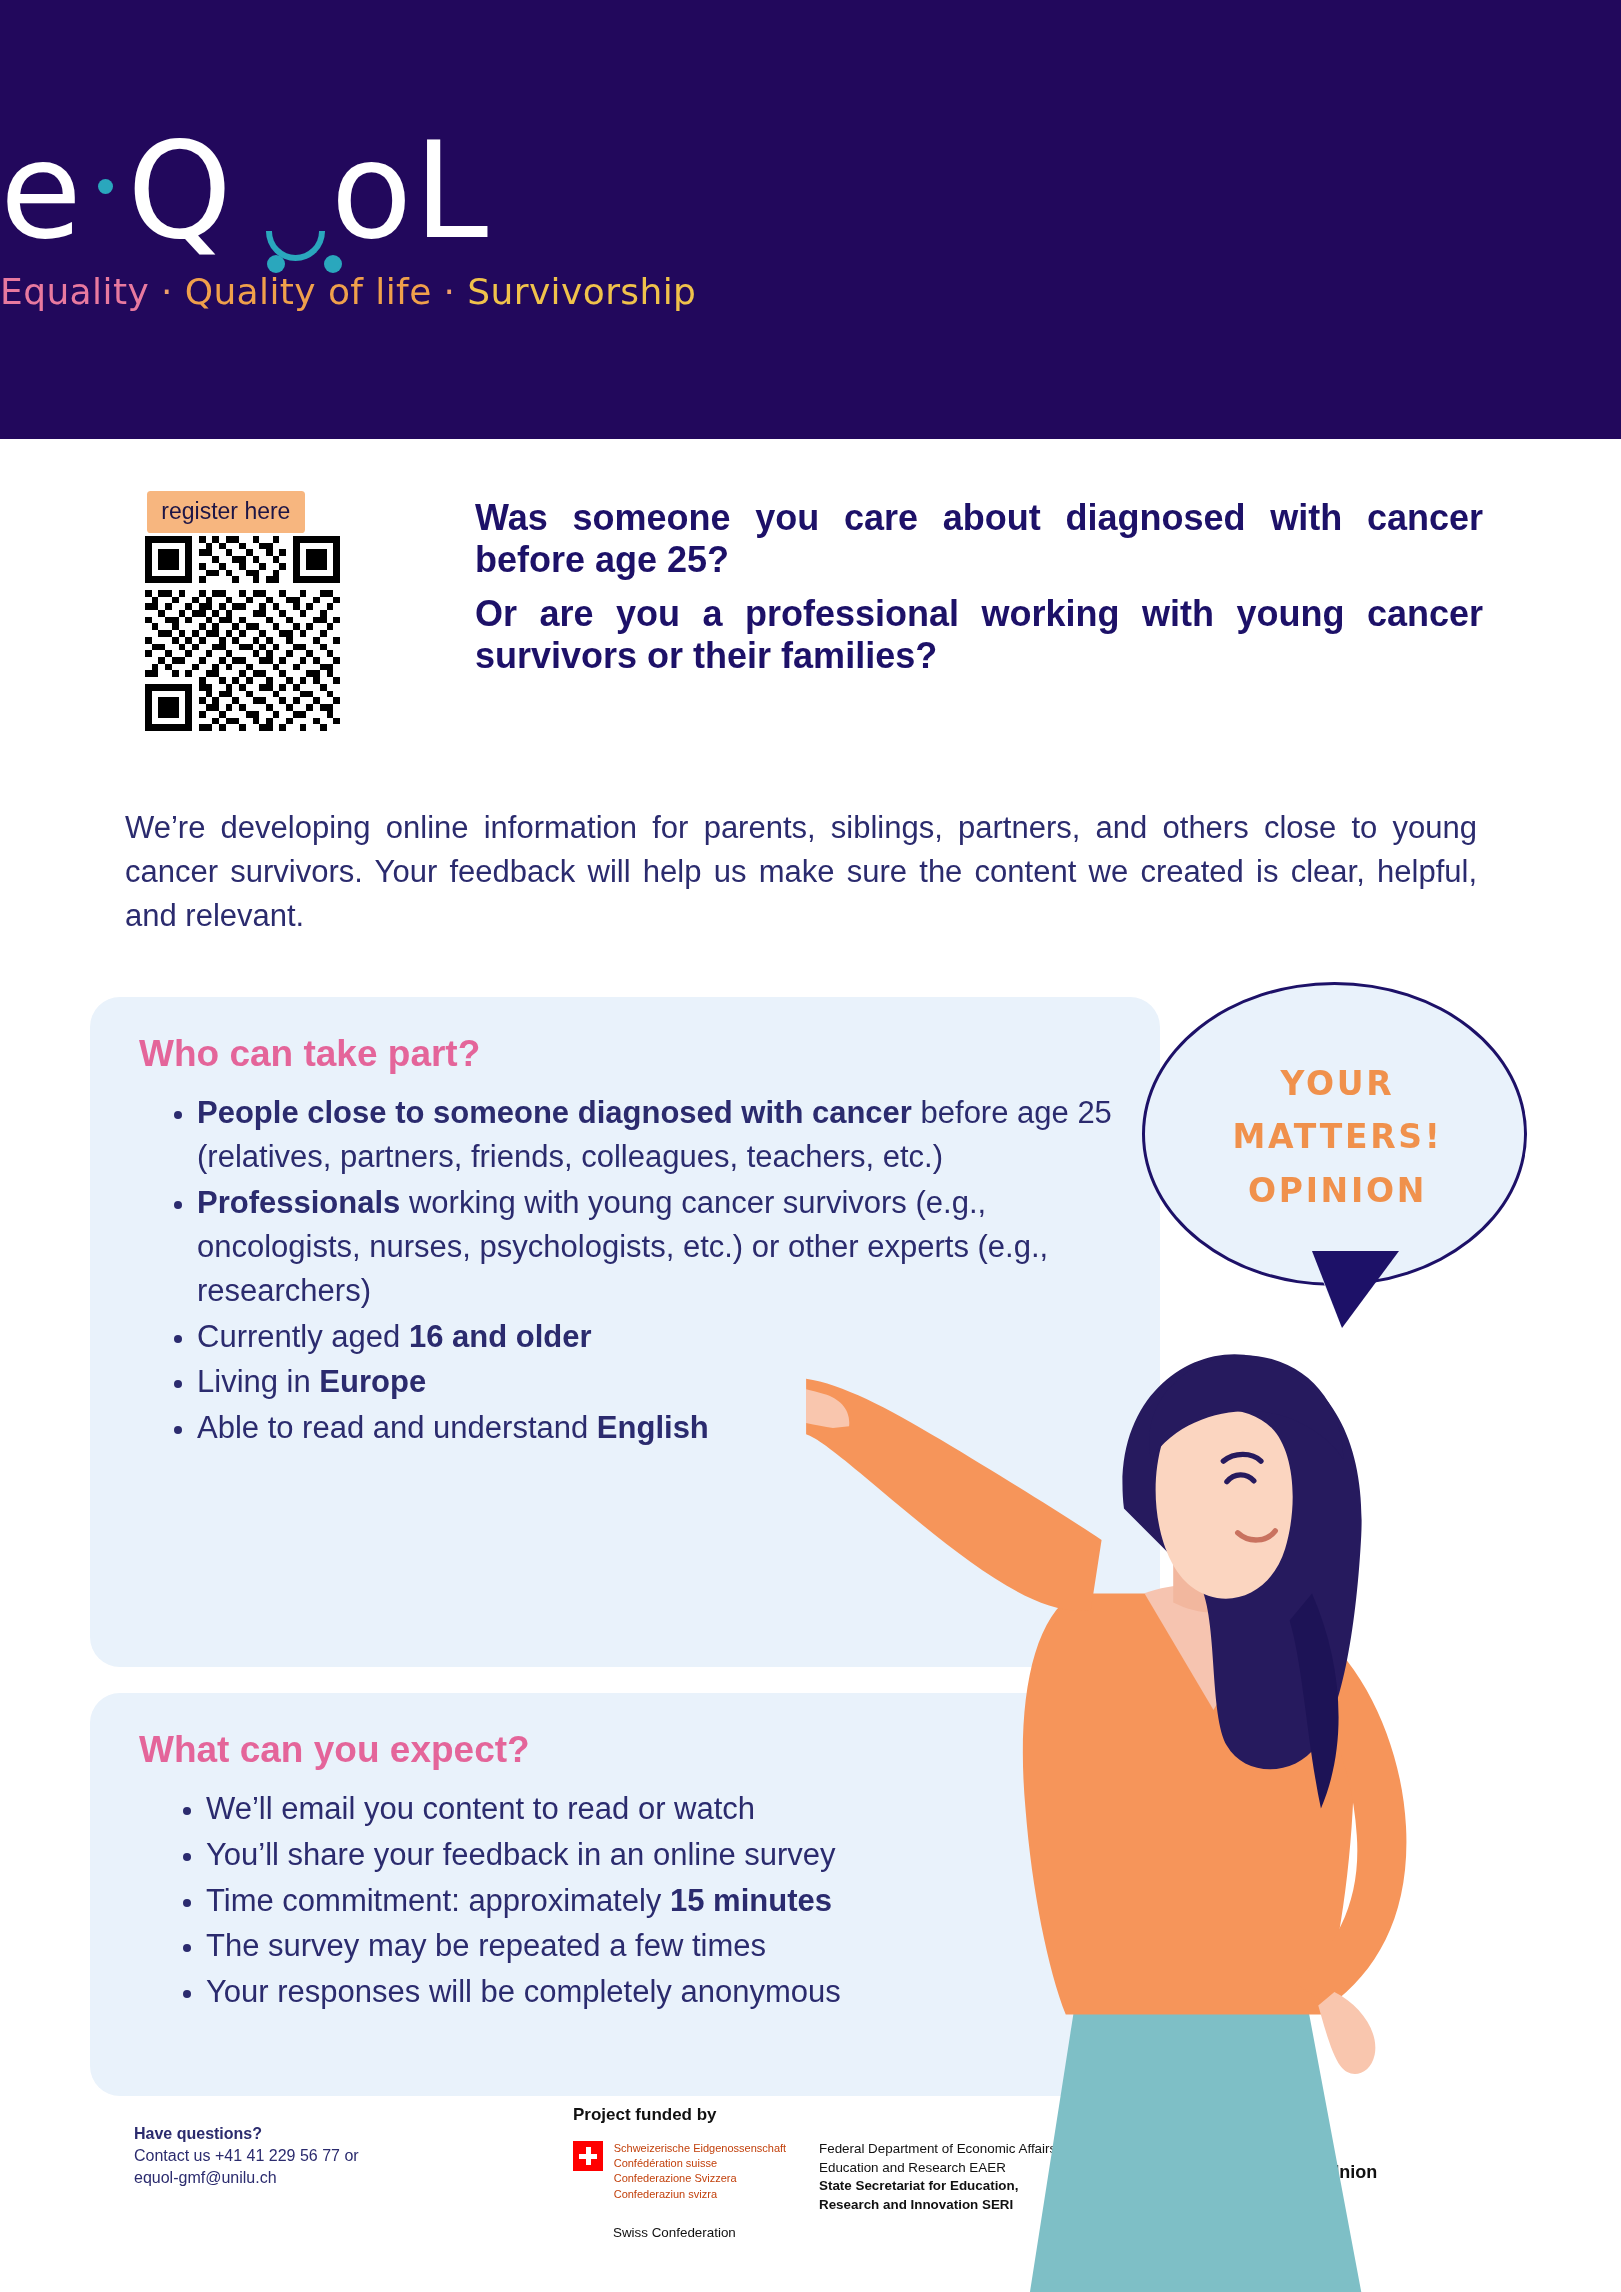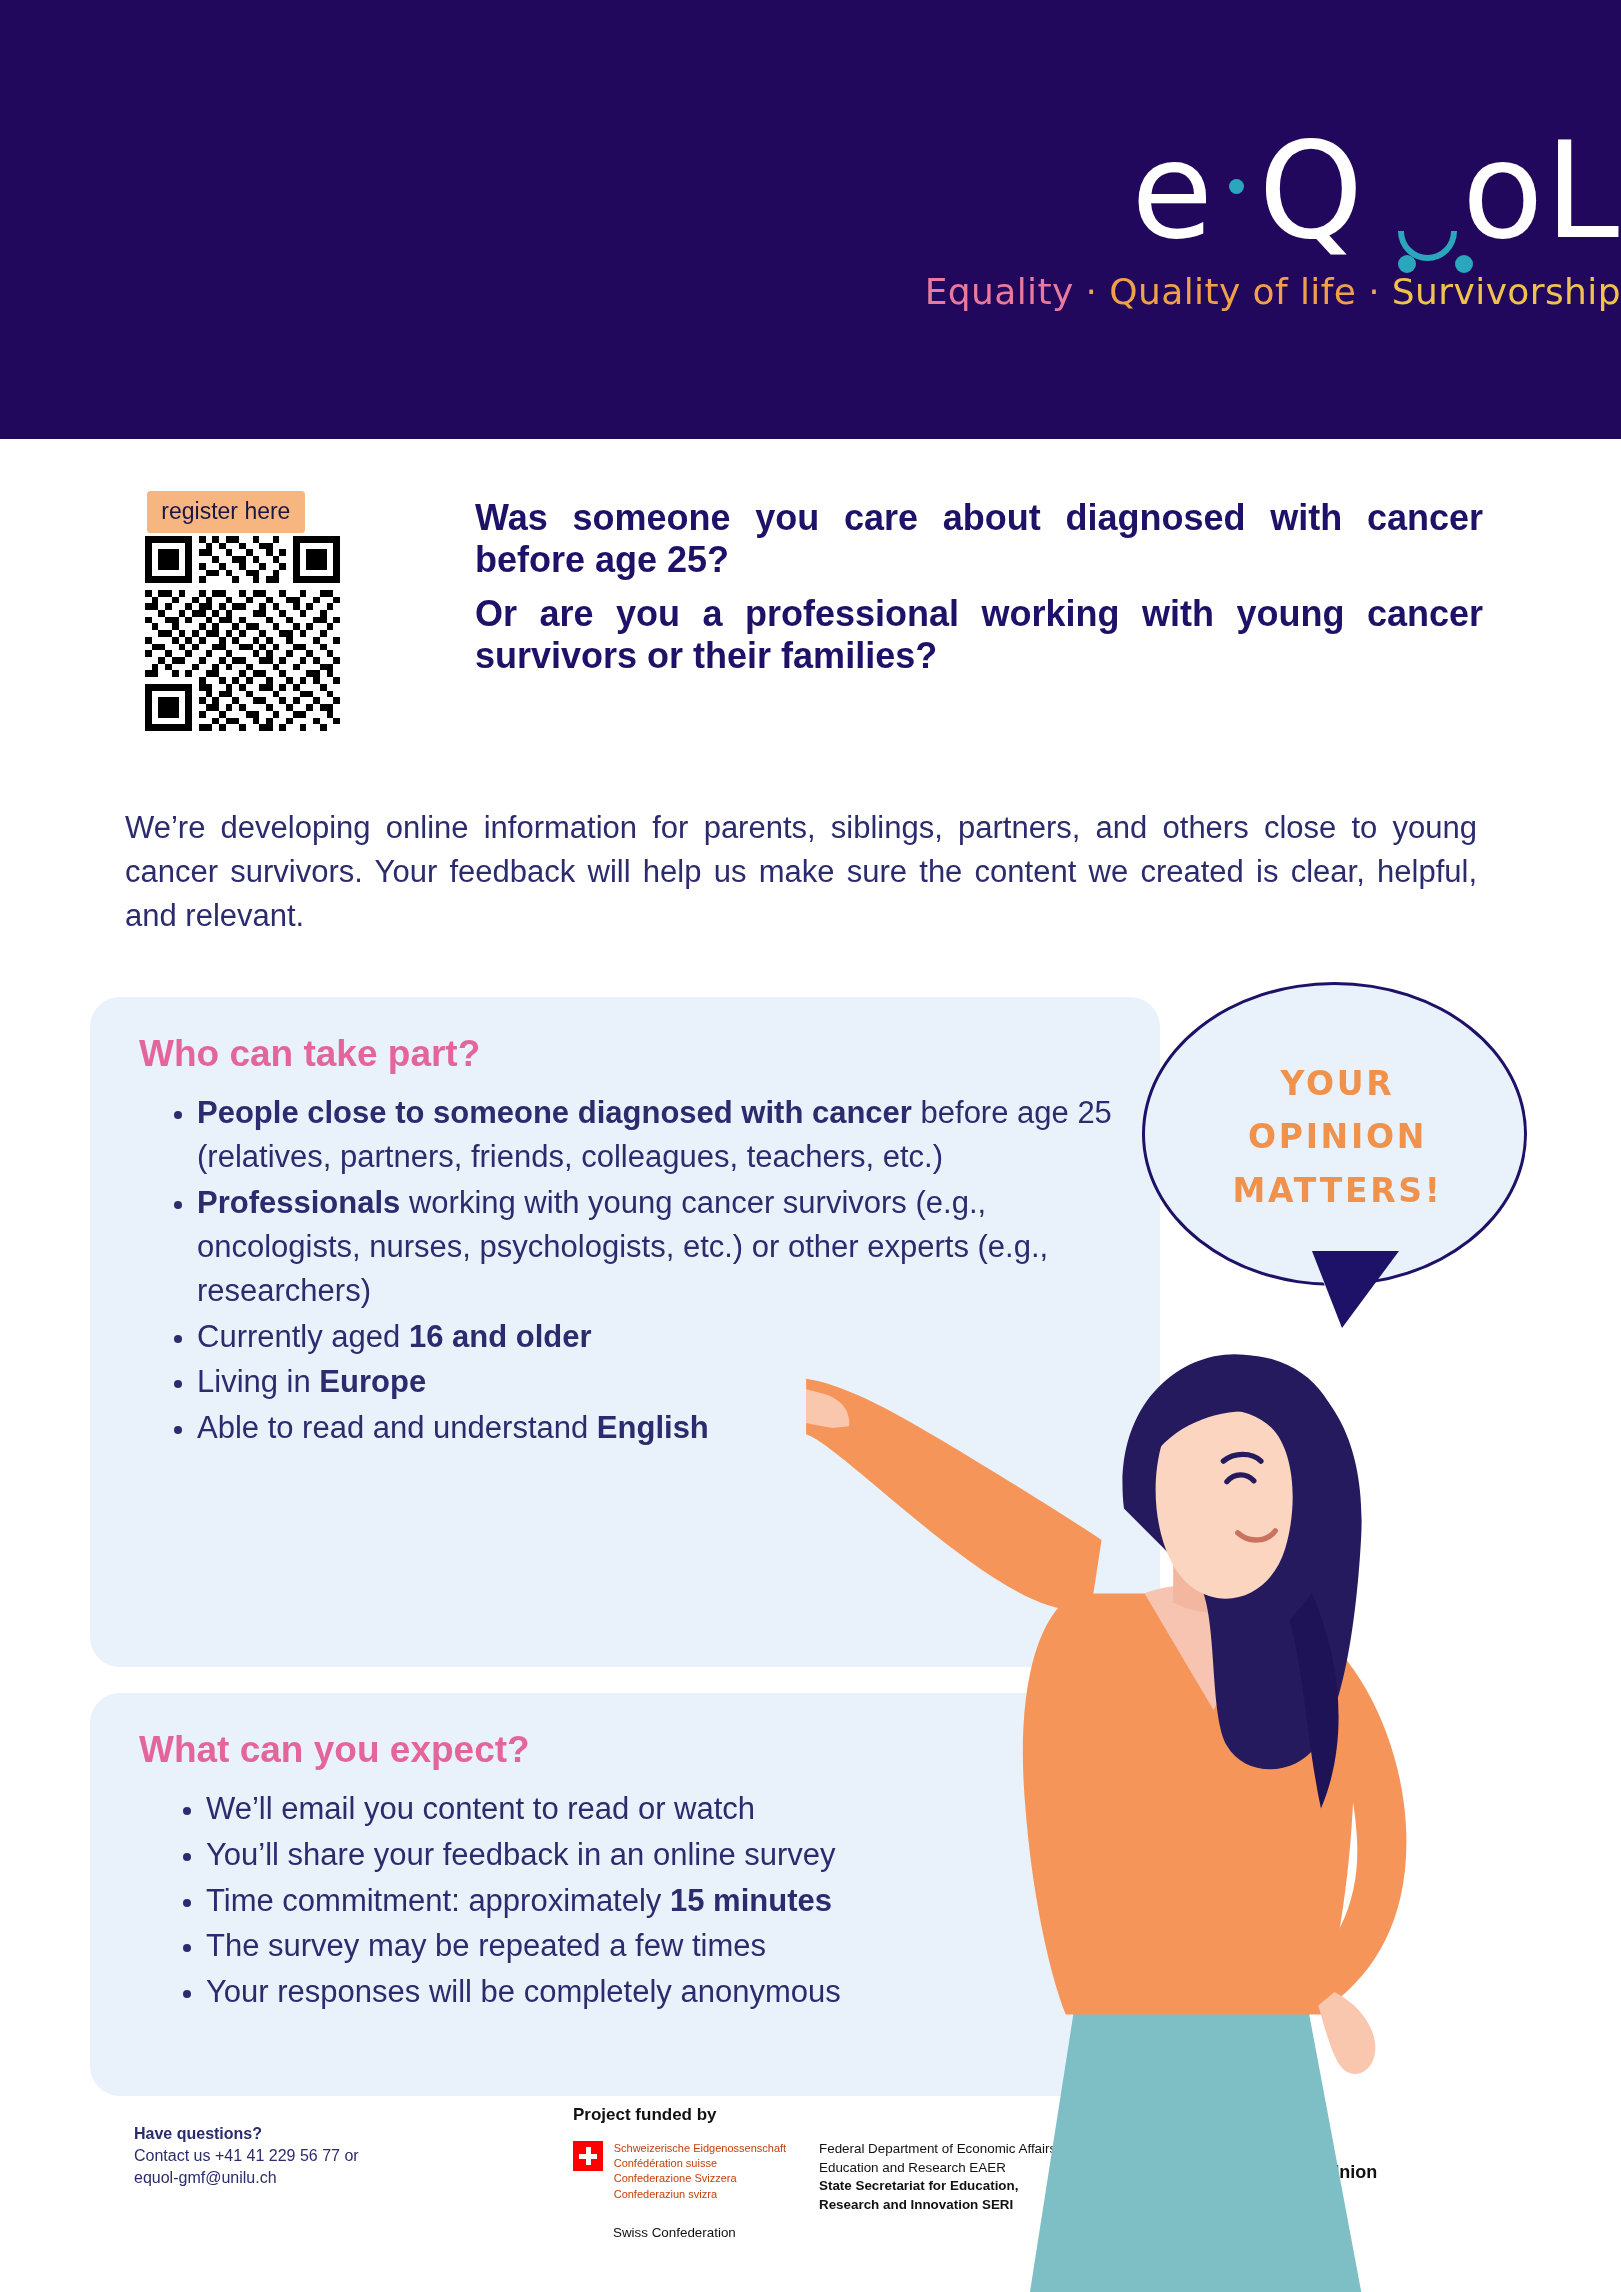--- a/index.html
+++ b/index.html
@@ -16,21 +16,21 @@
   }
 
   
   .header {
     position: absolute; top: 0; left: 0;
     width: 1621px; height: 439px;
     background: #22085c;
   }
   .logo-wrap {
     position: absolute; top: 125px; left: 0; width: 1621px;
-    text-align: right;
+    text-align: left;
   }
   .logo-main {
     font-family: "DejaVu Sans", sans-serif;
     font-size: 133px;
     letter-spacing: 1.8px;
     color: #ffffff;
     line-height: 1;
     font-weight: 400;
     display: inline-block;
     position: relative;
@@ -502,22 +502,22 @@
       <li><b>Professionals</b><span> working with young cancer survivors (e.g., oncologists, nurses, psychologists, etc.) or other experts (e.g., researchers)</span></li>
       <li><span>Currently aged </span><b>16 and older</b></li>
       <li><span>Living in </span><b>Europe</b></li>
       <li><span>Able to read and understand </span><b>English</b></li>
     </ul>
   </div>
 
   <div class="bubble">
     <div class="bubble-text">
       <div>YOUR</div>
+      <div>MATTERS!</div>
       <div>OPINION</div>
-      <div>MATTERS!</div>
     </div>
   </div>
   <div class="bubble-tail"></div>
 
   <div class="card two">
     <h2>What can you expect?</h2>
     <ul>
       <li><span>We’ll email you content to read or watch</span></li>
       <li><span>You’ll share your feedback in an online survey</span></li>
       <li><span>Time commitment: approximately </span><b>15 minutes</b></li>

